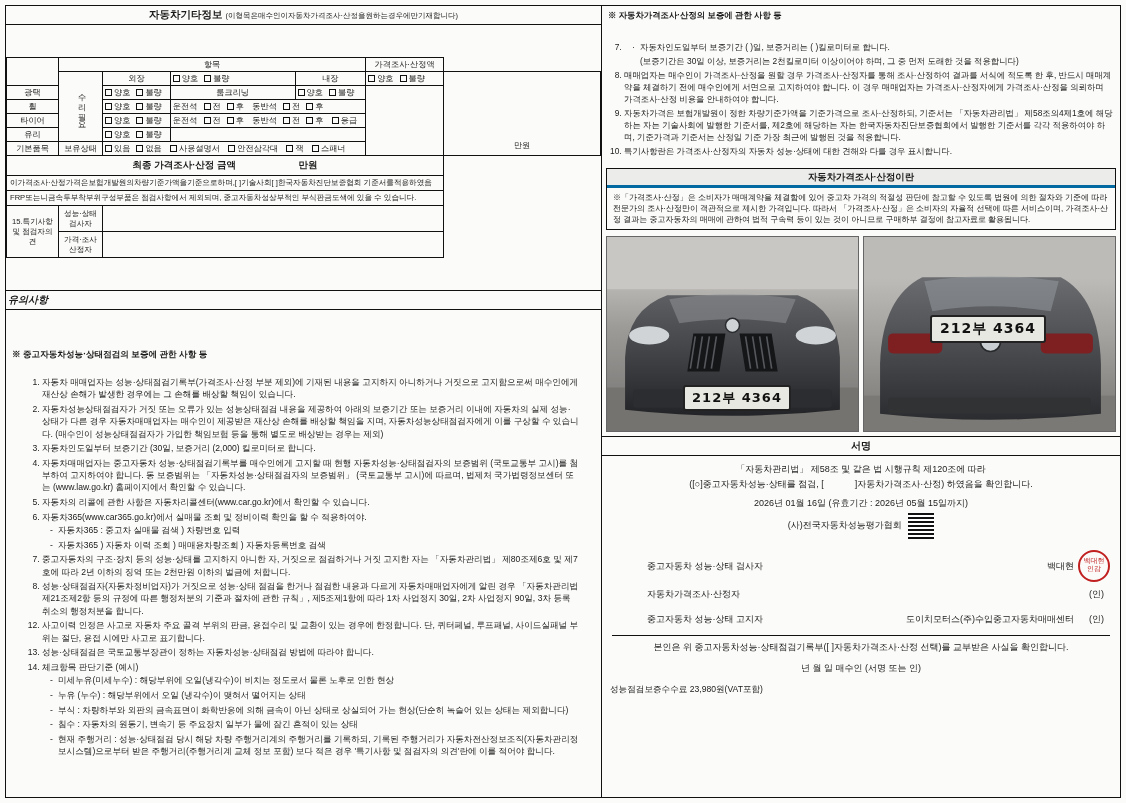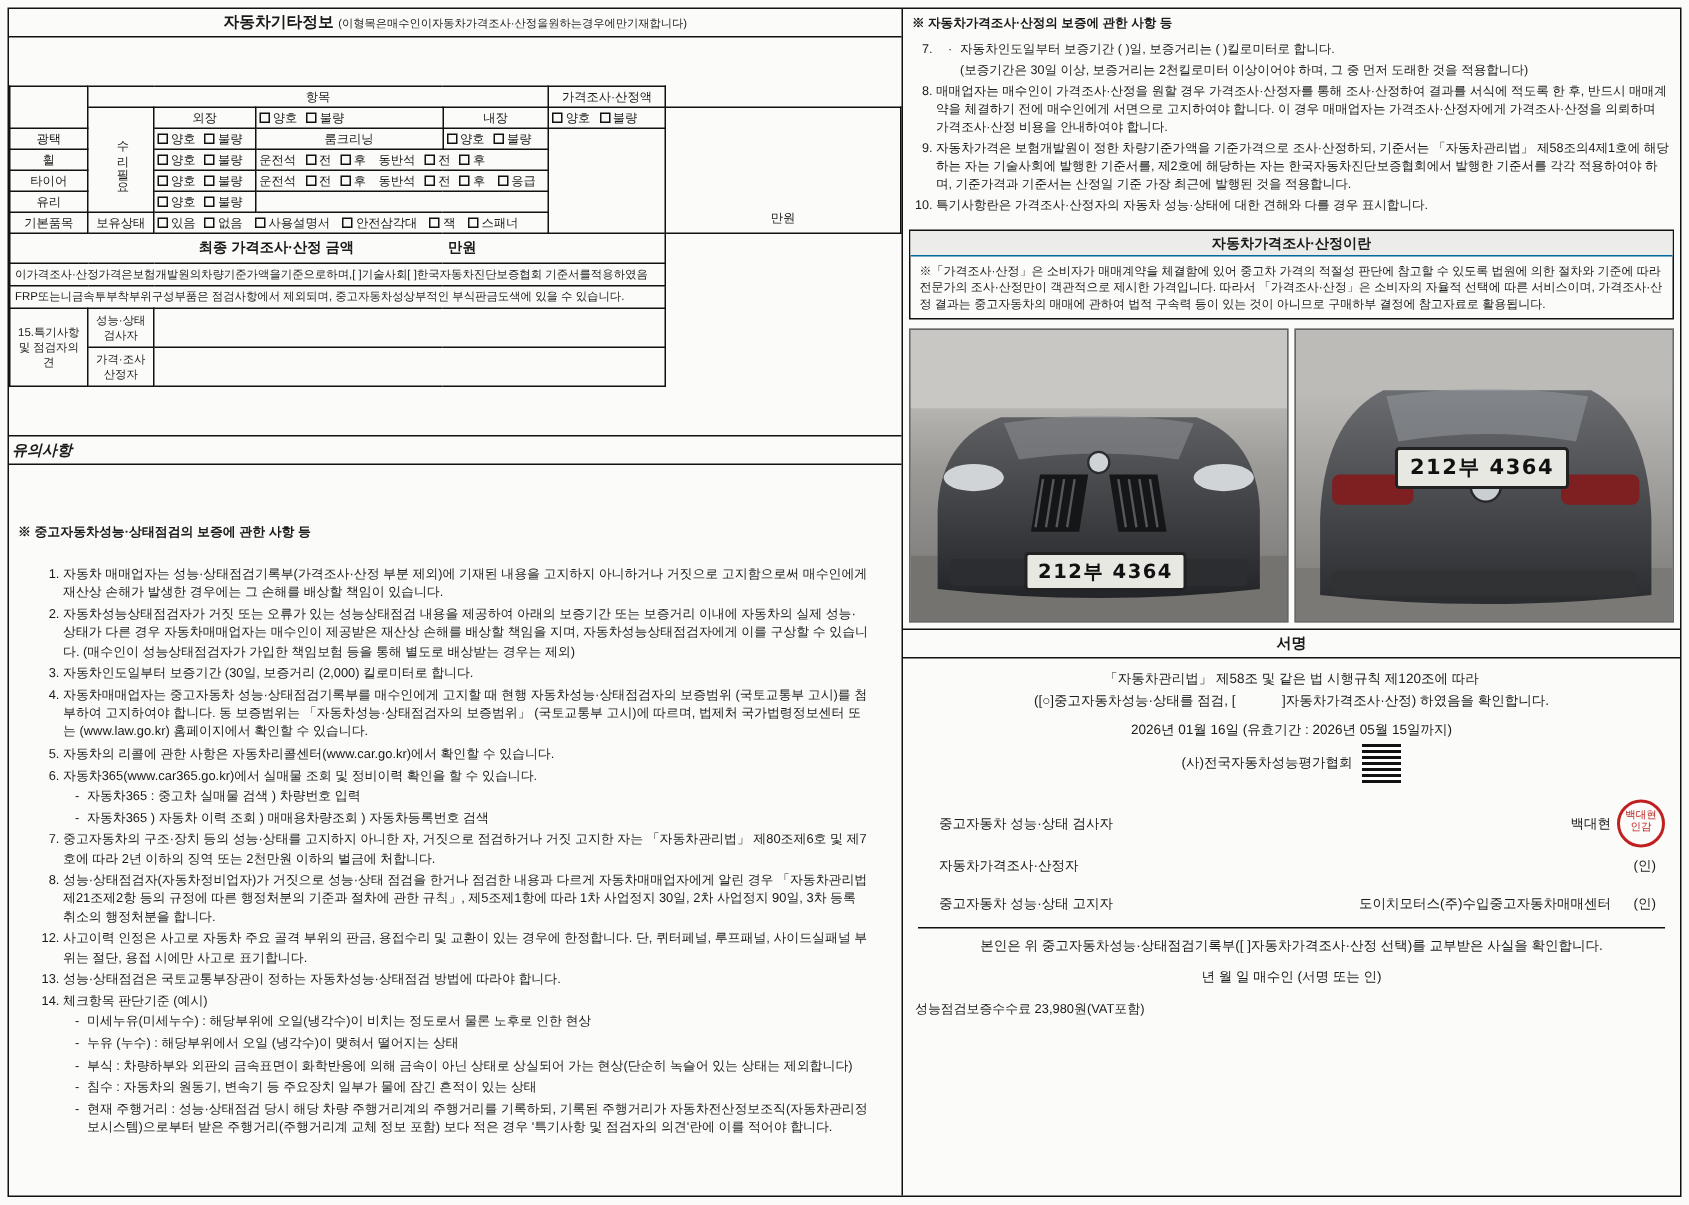--- a/index.html
+++ b/index.html
@@ -40,37 +40,37 @@
   .notes li { margin-bottom:2.5px; }
   .notes ul { margin:1px 0 1px 6px; padding-left:10px; }
   .notes ul li { list-style:none; position:relative; }
   .notes ul li:before { content:"-"; position:absolute; left:-8px; }
 
   .rnotes { padding:4px 6px; font-size:8.4px; line-height:1.4; }
   .rnotes ol { margin:0; padding-left:16px; }
   .rnotes li { margin-bottom:2.5px; }
 
   .boxed { border:1.4px solid #111; margin:4px 4px 2px; }
-  .boxed .bt { text-align:center; font-weight:bold; font-size:9.4px; border-bottom:1px solid #0369a1; padding:1.5px; background:#ececea; }
+  .boxed .bt { text-align:center; font-weight:bold; font-size:9.4px; border-bottom:3px solid #0369a1; padding:1.5px; background:#ececea; }
   .boxed .bb { padding:4px 6px; font-size:8px; line-height:1.38; }
 
   .photos-title { text-align:center; font-weight:bold; font-size:10px; border-top:1.4px solid #111; border-bottom:1.4px solid #111; padding:2px; }
   .photos { display:flex; gap:4px; padding:4px; }
   .photo { flex:1; height:196px; border:1px solid #666; position:relative; overflow:hidden; background:#9a9a98; }
 
   .car { position:absolute; inset:0; }
   .plate { position:absolute; background:#e8e8e2; border:2px solid #222; border-radius:3px; color:#111;
            font-family:"DejaVu Sans", sans-serif; font-weight:bold; display:flex; align-items:center; justify-content:center; letter-spacing:1px; }
 
   .sign-title { text-align:center; font-weight:bold; font-size:10px; border-top:1.4px solid #111; border-bottom:1.4px solid #111; padding:2px; }
   .sign-body { padding:6px 10px; font-size:9px; line-height:1.6; }
   .sign-body .ctr { text-align:center; }
   .sign-rows { margin-top:6px; }
   .sign-row { display:flex; align-items:center; padding:5px 6px 5px 14px; font-size:9px; }
-  .sign-row .who { width:165px; }
+  .sign-row .who { width:165px;margin-left:21px; }
   .sign-row .val { flex:1; text-align:right; padding-right:4px; }
   .sign-row .seal { width:26px; text-align:right; }
   .hr { border-top:1px solid #111; margin:4px 0; }
   .stamp { display:inline-block; border:2px solid #c02020; color:#c02020; border-radius:50%;
            width:32px; height:32px; font-size:7px; line-height:1.05; text-align:center; padding-top:5px; transform:rotate(-8px); }
   .qr { display:inline-block; width:26px; height:26px; background:
         repeating-linear-gradient(0deg,#111 0 2px,#fff 2px 4px),
         repeating-linear-gradient(90deg,#111 0 2px,transparent 2px 4px);
         vertical-align:middle; margin-left:4px; }
   .fee { padding:3px 8px; font-size:8.6px; }
@@ -193,21 +193,21 @@
 
     <div class="notes">
       <div class="sec">※ 중고자동차성능·상태점검의 보증에 관한 사항 등</div>
       <ol>
         <li>자동차 매매업자는 성능·상태점검기록부(가격조사·산정 부분 제외)에 기재된 내용을 고지하지 아니하거나 거짓으로 고지함으로써 매수인에게 재산상 손해가 발생한 경우에는 그 손해를 배상할 책임이 있습니다.</li>
         <li>자동차성능상태점검자가 거짓 또는 오류가 있는 성능상태점검 내용을 제공하여 아래의 보증기간 또는 보증거리 이내에 자동차의 실제 성능·상태가 다른 경우 자동차매매업자는 매수인이 제공받은 재산상 손해를 배상할 책임을 지며, 자동차성능상태점검자에게 이를 구상할 수 있습니다. (매수인이 성능상태점검자가 가입한 책임보험 등을 통해 별도로 배상받는 경우는 제외)</li>
         <li>자동차인도일부터 보증기간 (30일, 보증거리 (2,000) 킬로미터로 합니다.</li>
         <li>자동차매매업자는 중고자동차 성능·상태점검기록부를 매수인에게 고지할 때 현행 자동차성능·상태점검자의 보증범위 (국토교통부 고시)를 첨부하여 고지하여야 합니다. 동 보증범위는 「자동차성능·상태점검자의 보증범위」 (국토교통부 고시)에 따르며, 법제처 국가법령정보센터 또는 (www.law.go.kr) 홈페이지에서 확인할 수 있습니다.</li>
         <li>자동차의 리콜에 관한 사항은 자동차리콜센터(www.car.go.kr)에서 확인할 수 있습니다.</li>
         <li>
-          <span>자동차365(www.car365.go.kr)에서 실매물 조회 및 정비이력 확인을 할 수 있습니다.</span>
+          <span>자동차365(www.car365.go.kr)에서 실매물 조회 및 정비이력 확인을 할 수 적용하여야.</span>
           <ul>
             <li>자동차365 : 중고차 실매물 검색 ) 차량번호 입력</li>
             <li>자동차365 ) 자동차 이력 조회 ) 매매용차량조회 ) 자동차등록번호 검색</li>
           </ul>
         </li>
         <li>중고자동차의 구조·장치 등의 성능·상태를 고지하지 아니한 자, 거짓으로 점검하거나 거짓 고지한 자는 「자동차관리법」 제80조제6호 및 제7호에 따라 2년 이하의 징역 또는 2천만원 이하의 벌금에 처합니다.</li>
         <li>성능·상태점검자(자동차정비업자)가 거짓으로 성능·상태 점검을 한거나 점검한 내용과 다르게 자동차매매업자에게 알린 경우 「자동차관리법 제21조제2항 등의 규정에 따른 행정처분의 기준과 절차에 관한 규칙」, 제5조제1항에 따라 1차 사업정지 30일, 2차 사업정지 90일, 3차 등록취소의 행정처분을 합니다.</li>
         <li value="12">사고이력 인정은 사고로 자동차 주요 골격 부위의 판금, 용접수리 및 교환이 있는 경우에 한정합니다. 단, 퀴터페널, 루프패널, 사이드실패널 부위는 절단, 용접 시에만 사고로 표기합니다.</li>
         <li>성능·상태점검은 국토교통부장관이 정하는 자동차성능·상태점검 방법에 따라야 합니다.</li>
         <li>
@@ -220,21 +220,21 @@
             <li>현재 주행거리 : 성능·상태점검 당시 해당 차량 주행거리계의 주행거리를 기록하되, 기록된 주행거리가 자동차전산정보조직(자동차관리정보시스템)으로부터 받은 주행거리(주행거리계 교체 정보 포함) 보다 적은 경우 '특기사항 및 점검자의 의견'란에 이를 적어야 합니다.</li>
           </ul>
         </li>
       </ol>
     </div>
   </div>
 
   <div class="col-right">
 
     <div class="rnotes">
-      <div class="sec bold" style="margin-bottom:5px;">※ 자동차가격조사·산정의 보증에 관한 사항 등</div>
+      <div class="sec bold" style="margin-bottom:20px;">※ 자동차가격조사·산정의 보증에 관한 사항 등</div>
       <ol start="7">
         <li>
           <ul style="margin:1px 0 0 6px;padding-left:10px;list-style:none;">
             <li style="position:relative;"><span style="position:absolute;left:-8px;">·</span><span>자동차인도일부터 보증기간 ( )일, 보증거리는 ( )킬로미터로 합니다.</span></li>
             <li>(보증기간은 30일 이상, 보증거리는 2천킬로미터 이상이어야 하며, 그 중 먼저 도래한 것을 적용합니다)</li>
           </ul>
         </li>
         <li>매매업자는 매수인이 가격조사·산정을 원할 경우 가격조사·산정자를 통해 조사·산정하여 결과를 서식에 적도록 한 후, 반드시 매매계약을 체결하기 전에 매수인에게 서면으로 고지하여야 합니다. 이 경우 매매업자는 가격조사·산정자에게 가격조사·산정을 의뢰하며 가격조사·산정 비용을 안내하여야 합니다.</li>
         <li>자동차가격은 보험개발원이 정한 차량기준가액을 기준가격으로 조사·산정하되, 기준서는 「자동차관리법」 제58조의4제1호에 해당하는 자는 기술사회에 발행한 기준서를, 제2호에 해당하는 자는 한국자동차진단보증협회에서 발행한 기준서를 각각 적용하여야 하며, 기준가격과 기준서는 산정일 기준 가장 최근에 발행된 것을 적용합니다.</li>
         <li>특기사항란은 가격조사·산정자의 자동차 성능·상태에 대한 견해와 다를 경우 표시합니다.</li>

